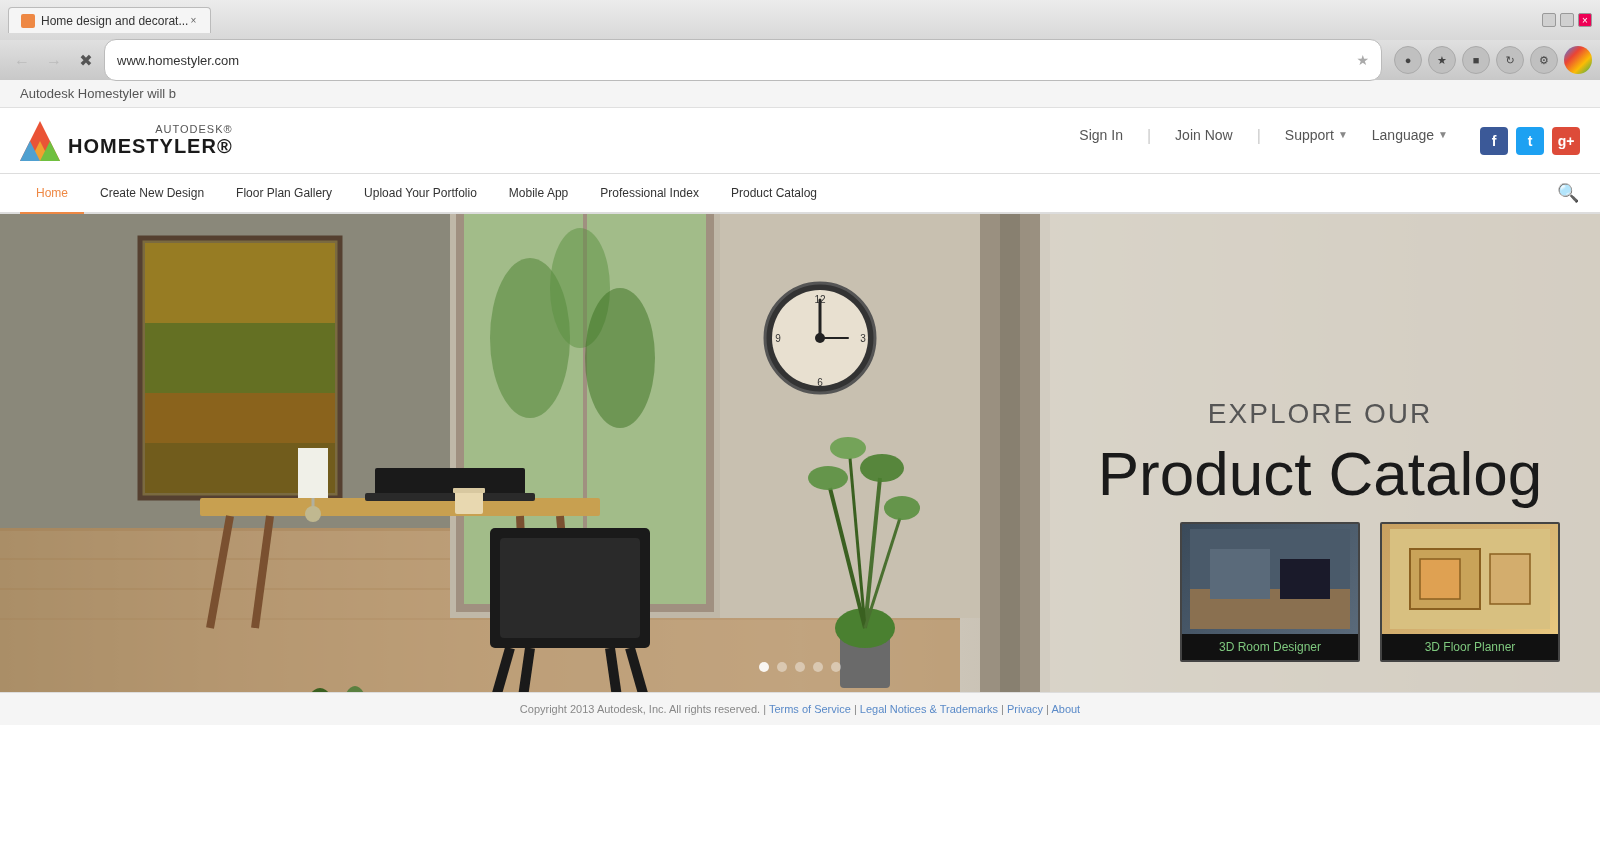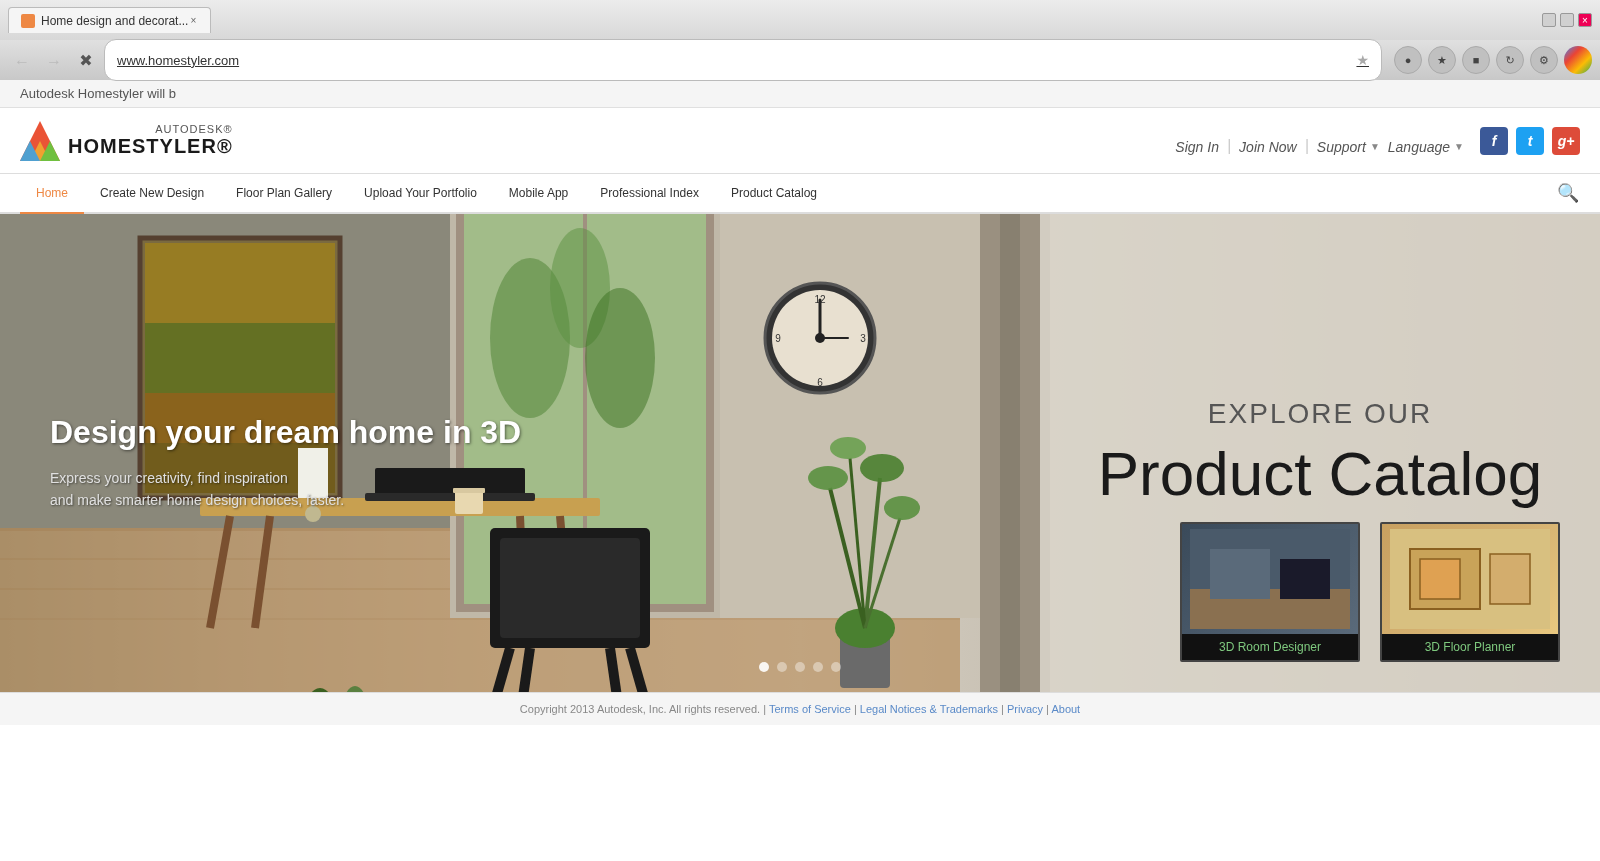--- a/index.html
+++ b/index.html
@@ -78,21 +78,20 @@
       flex: 1;
       background: white;
       border: 1px solid #bbb;
       border-radius: 12px;
       padding: 20px 12px;
       font-size: 13px;
       color: #333;
       height: 16px;
       display: flex;
       align-items: center;
-      text-decoration: underline;
     }
     .address-text { flex: 1; font-size: 13px; color: #333; }
     .star-icon { color: #aaa; font-size: 14px; margin-left: 8px; }
     .browser-icons {
       display: flex;
       gap: 6px;
       align-items: center;
       margin-left: 8px;
     }
     .browser-icon-btn {
@@ -158,23 +157,22 @@
     }
     .homestyler-text {
       font-size: 20px;
       font-weight: bold;
       color: #1a1a1a;
       letter-spacing: 1px;
     }
     .header-right {
       margin-left: auto;
       display: flex;
-      align-items: flex-end;
-      gap: 8px;
-      font-style: italic;
+      align-items: flex-start;
+      gap: 24px;
     }
     .header-link {
       font-size: 14px;
       color: #555;
       text-decoration: none;
       cursor: pointer;
     }
     .header-sep { color: #ccc; }
     .support-btn {
       display: flex;
@@ -560,25 +558,20 @@
 
       <ellipse cx="828" cy="340" rx="20" ry="12" fill="#5a9040" opacity="0.9"></ellipse>
       <ellipse cx="882" cy="330" rx="22" ry="14" fill="#4a8030" opacity="0.9"></ellipse>
       <ellipse cx="848" cy="310" rx="18" ry="11" fill="#6aa050" opacity="0.9"></ellipse>
       <ellipse cx="902" cy="370" rx="18" ry="12" fill="#5a9040" opacity="0.9"></ellipse>
 
       <rect x="980" y="0" width="70" height="630" fill="#9a9080"></rect>
       <rect x="1000" y="0" width="20" height="630" fill="#888070"></rect>
     </svg>
 
-    <div class="hero-text-overlay">
-      <div class="hero-headline">Design your dream home in 3D</div>
-      <div class="hero-subtext">Express your creativity, find inspiration</div>
-      <div class="hero-subtext">and make smarter home design choices, faster.</div>
-    </div>
 
     <div class="hero-right">
       <div class="explore-label">EXPLORE OUR</div>
       <div class="catalog-title">Product Catalog</div>
     </div>
 
     <div class="thumbnail-cards">
       <div class="thumb-card">
         <div class="thumb-screen">
 

